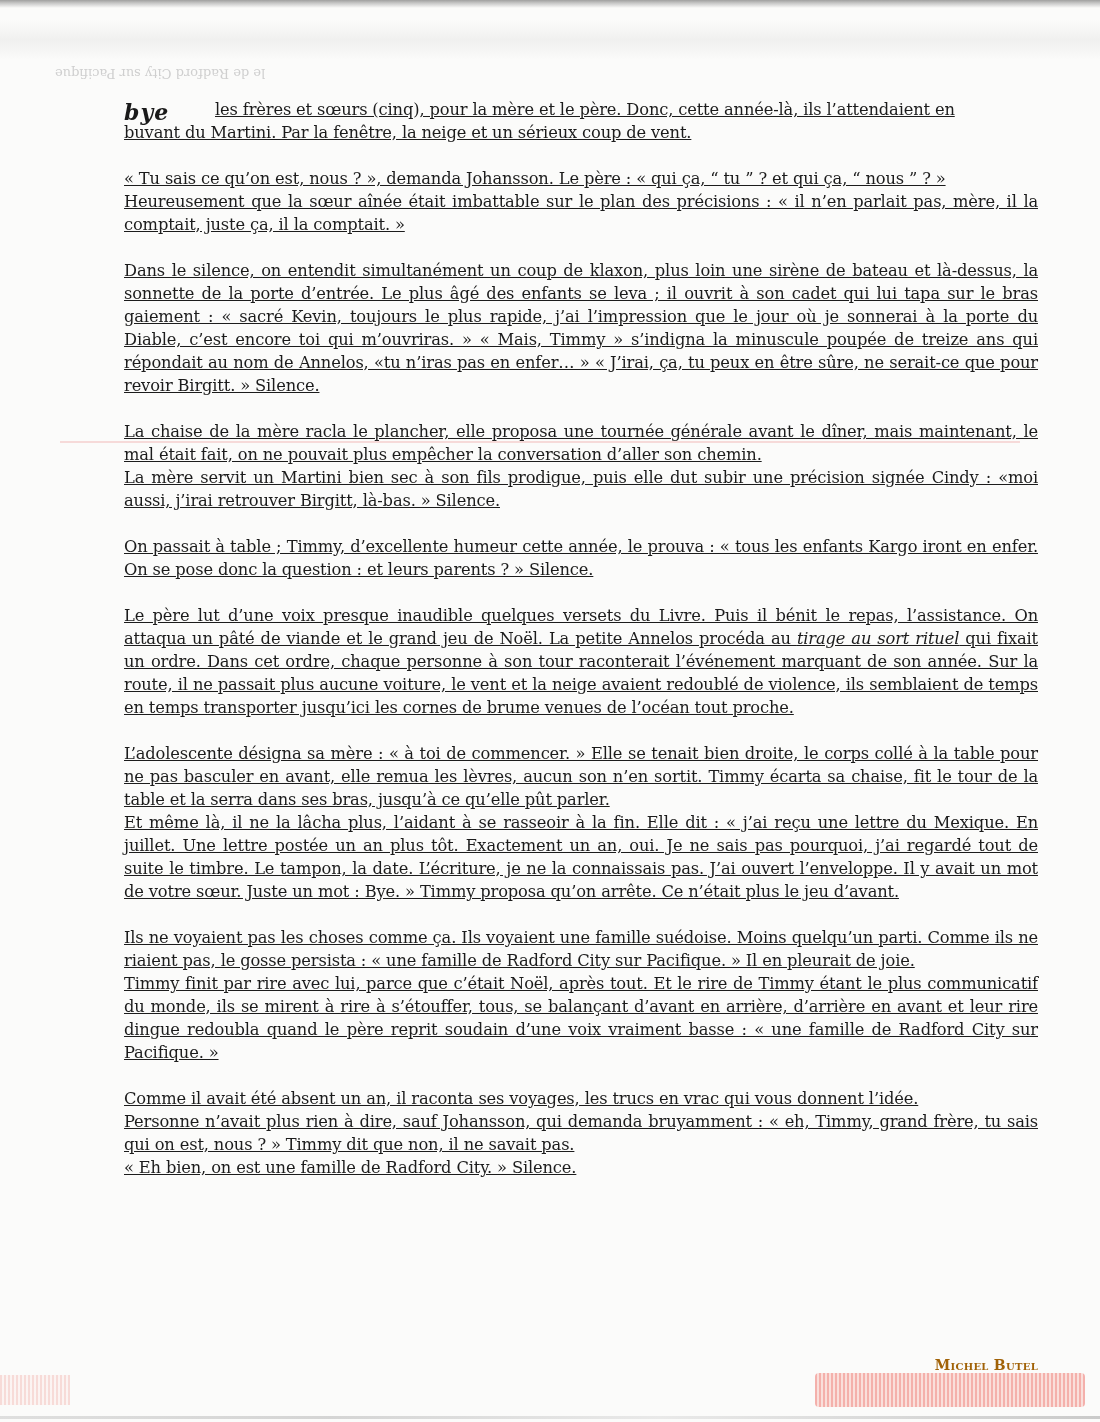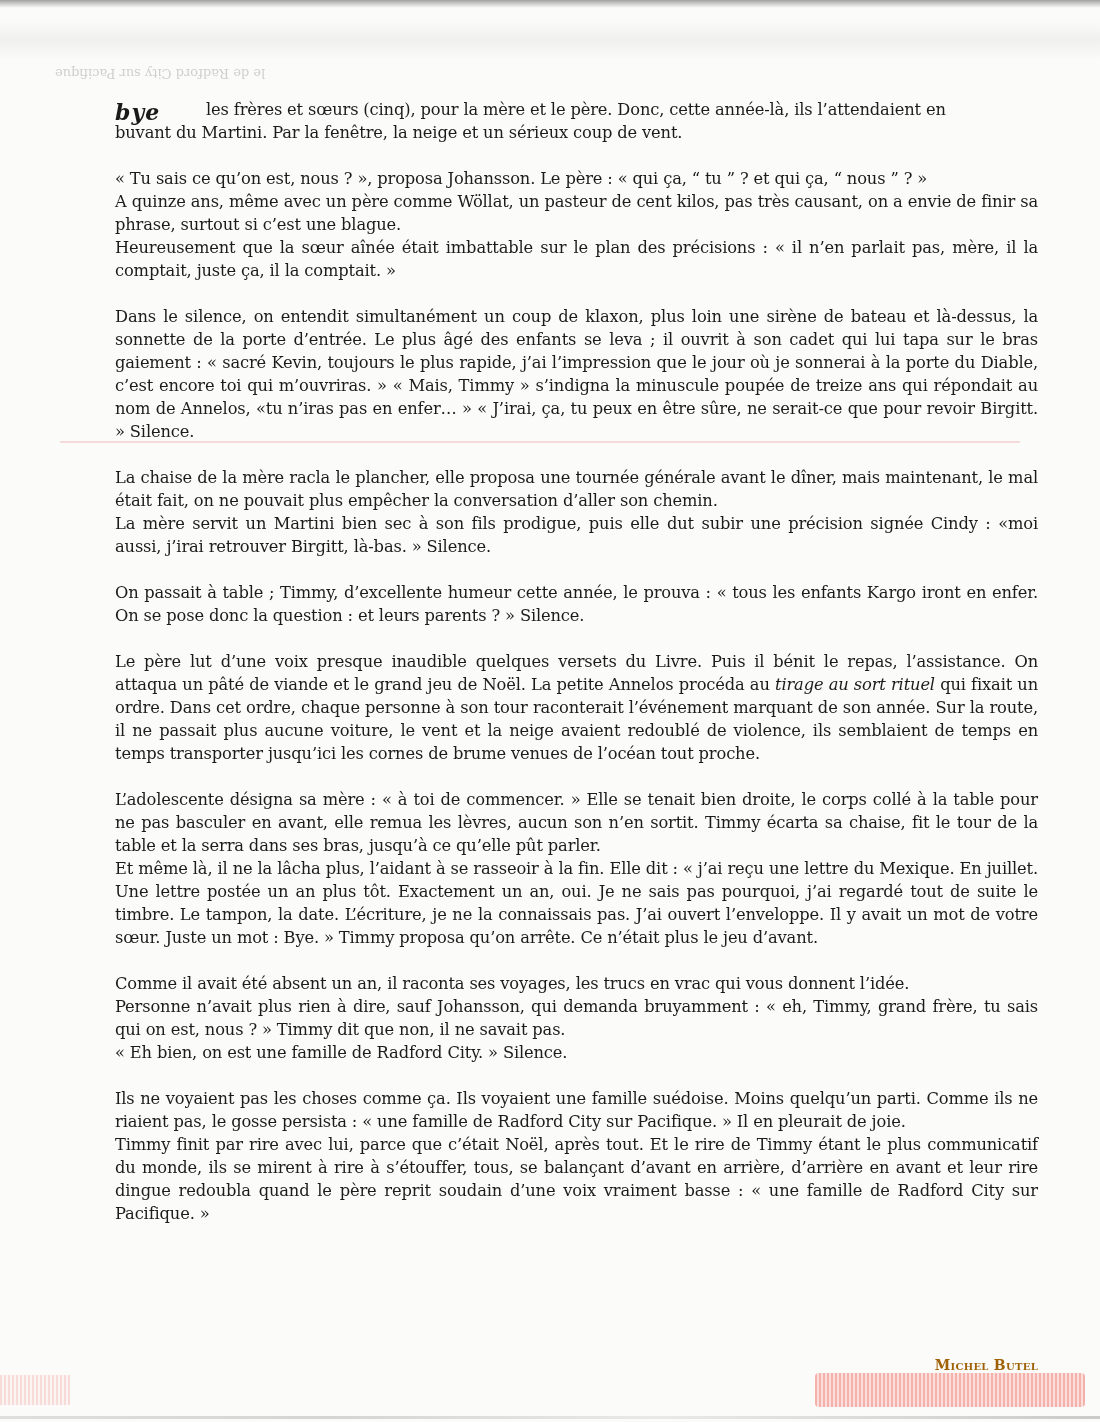--- a/index.html
+++ b/index.html
@@ -19,21 +19,21 @@
     background: linear-gradient(to bottom, rgba(230,230,230,0) 0, #f0f0ef 50%, rgba(240,240,240,0) 100%);
   }
   .bleed-text {
     position: absolute; left: 55px; top: 66px; font-size: 13px; color: #cfcfcf;
     transform: scale(-1, -1); transform-origin: center; white-space: nowrap;
   }
   .page {
     position: absolute; left: 113px; top: 98px; width: 925px;
     font-size: 16.3px; line-height: 23px; letter-spacing: -0.15px;
   }
-  .page p { margin: 0 0 23px 2px; text-align: justify; }
+  .page p { margin: 0 0 23px 11px; text-align: justify; text-decoration: underline; }
   .page p .line { display: block; }
   .intro { position: relative; }
   .bye {
     position: absolute; left: 0; top: 3px;
     font-family: "DejaVu Serif", serif; font-weight: bold; font-style: italic;
     font-size: 22px; letter-spacing: 1px; color: #1a1a1a;
   }
   .intro .caps {
     display: block; padding-left: 91px; font-variant: small-caps; font-size: 15px;
     letter-spacing: -0.1px;
@@ -75,22 +75,21 @@
 
 <article class="page">
 
   <p class="intro">
     <span class="bye">bye</span>
     <span class="indent">les frères et sœurs (cinq), pour la mère et le père. Donc, cette année-là, ils l’attendaient en</span>
     <span class="line">buvant du Martini. Par la fenêtre, la neige et un sérieux coup de vent.</span>
   </p>
 
   <p>
-    <span class="line">« Tu sais ce qu’on est, nous ? », proposa Johansson. Le père : « qui ça, “ tu ” ? et qui ça, “ nous ” ? »</span>
-    <span class="line">A quinze ans, même avec un père comme Wöllat, un pasteur de cent kilos, pas très causant, on a envie de finir sa phrase, surtout si c’est une blague.</span>
+    <span class="line">« Tu sais ce qu’on est, nous ? », demanda Johansson. Le père : « qui ça, “ tu ” ? et qui ça, “ nous ” ? »</span>
     <span class="line">Heureusement que la sœur aînée était imbattable sur le plan des précisions : « il n’en parlait pas, mère, il la comptait, juste ça, il la comptait. »</span>
   </p>
 
   <p>
     <span class="line">Dans le silence, on entendit simultanément un coup de klaxon, plus loin une sirène de bateau et là-dessus, la sonnette de la porte d’entrée. Le plus âgé des enfants se leva ; il ouvrit à son cadet qui lui tapa sur le bras gaiement : « sacré Kevin, toujours le plus rapide, j’ai l’impression que le jour où je sonnerai à la porte du Diable, c’est encore toi qui m’ouvriras. » « Mais, Timmy » s’indigna la minuscule poupée de treize ans qui répondait au nom de Annelos, «tu n’iras pas en enfer… » « J’irai, ça, tu peux en être sûre, ne serait-ce que pour revoir Birgitt. » Silence.</span>
   </p>
 
   <p>
     <span class="line">La chaise de la mère racla le plancher, elle proposa une tournée générale avant le dîner, mais maintenant, le mal était fait, on ne pouvait plus empêcher la conversation d’aller son chemin.</span>
     <span class="line">La mère servit un Martini bien sec à son fils prodigue, puis elle dut subir une précision signée Cindy : «moi aussi, j’irai retrouver Birgitt, là-bas. » Silence.</span>
@@ -103,28 +102,28 @@
   <p>
     <span>Le père lut d’une voix presque inaudible quelques versets du Livre. Puis il bénit le repas, l’assistance. On attaqua un pâté de viande et le grand jeu de Noël. La petite Annelos procéda au </span><span class="em">tirage au sort rituel</span><span> qui fixait un ordre. Dans cet ordre, chaque personne à son tour raconterait l’événement marquant de son année. Sur la route, il ne passait plus aucune voiture, le vent et la neige avaient redoublé de violence, ils semblaient de temps en temps transporter jusqu’ici les cornes de brume venues de l’océan tout proche.</span>
   </p>
 
   <p>
     <span class="line">L’adolescente désigna sa mère : « à toi de commencer. » Elle se tenait bien droite, le corps collé à la table pour ne pas basculer en avant, elle remua les lèvres, aucun son n’en sortit. Timmy écarta sa chaise, fit le tour de la table et la serra dans ses bras, jusqu’à ce qu’elle pût parler.</span>
     <span class="line">Et même là, il ne la lâcha plus, l’aidant à se rasseoir à la fin. Elle dit : « j’ai reçu une lettre du Mexique. En juillet. Une lettre postée un an plus tôt. Exactement un an, oui. Je ne sais pas pourquoi, j’ai regardé tout de suite le timbre. Le tampon, la date. L’écriture, je ne la connaissais pas. J’ai ouvert l’enveloppe. Il y avait un mot de votre sœur. Juste un mot : Bye. » Timmy proposa qu’on arrête. Ce n’était plus le jeu d’avant.</span>
   </p>
 
   <p>
+    <span class="line">Ils ne voyaient pas les choses comme ça. Ils voyaient une famille suédoise. Moins quelqu’un parti. Comme ils ne riaient pas, le gosse persista : « une famille de Radford City sur Pacifique. » Il en pleurait de joie.</span>
+    <span class="line">Timmy finit par rire avec lui, parce que c’était Noël, après tout. Et le rire de Timmy étant le plus communicatif du monde, ils se mirent à rire à s’étouffer, tous, se balançant d’avant en arrière, d’arrière en avant et leur rire dingue redoubla quand le père reprit soudain d’une voix vraiment basse : « une famille de Radford City sur Pacifique. »</span>
+  </p>
+
+  <p>
     <span class="line">Comme il avait été absent un an, il raconta ses voyages, les trucs en vrac qui vous donnent l’idée.</span>
     <span class="line">Personne n’avait plus rien à dire, sauf Johansson, qui demanda bruyamment : « eh, Timmy, grand frère, tu sais qui on est, nous ? » Timmy dit que non, il ne savait pas.</span>
     <span class="line">« Eh bien, on est une famille de Radford City. » Silence.</span>
-  </p>
-
-  <p>
-    <span class="line">Ils ne voyaient pas les choses comme ça. Ils voyaient une famille suédoise. Moins quelqu’un parti. Comme ils ne riaient pas, le gosse persista : « une famille de Radford City sur Pacifique. » Il en pleurait de joie.</span>
-    <span class="line">Timmy finit par rire avec lui, parce que c’était Noël, après tout. Et le rire de Timmy étant le plus communicatif du monde, ils se mirent à rire à s’étouffer, tous, se balançant d’avant en arrière, d’arrière en avant et leur rire dingue redoubla quand le père reprit soudain d’une voix vraiment basse : « une famille de Radford City sur Pacifique. »</span>
   </p>
 
 </article>
 
 <div class="signature">Michel Butel</div>
 
 <div class="red-smudge-left"></div>
 <div class="red-smudge-right"></div>
 <div class="bottom-line"></div>
 

